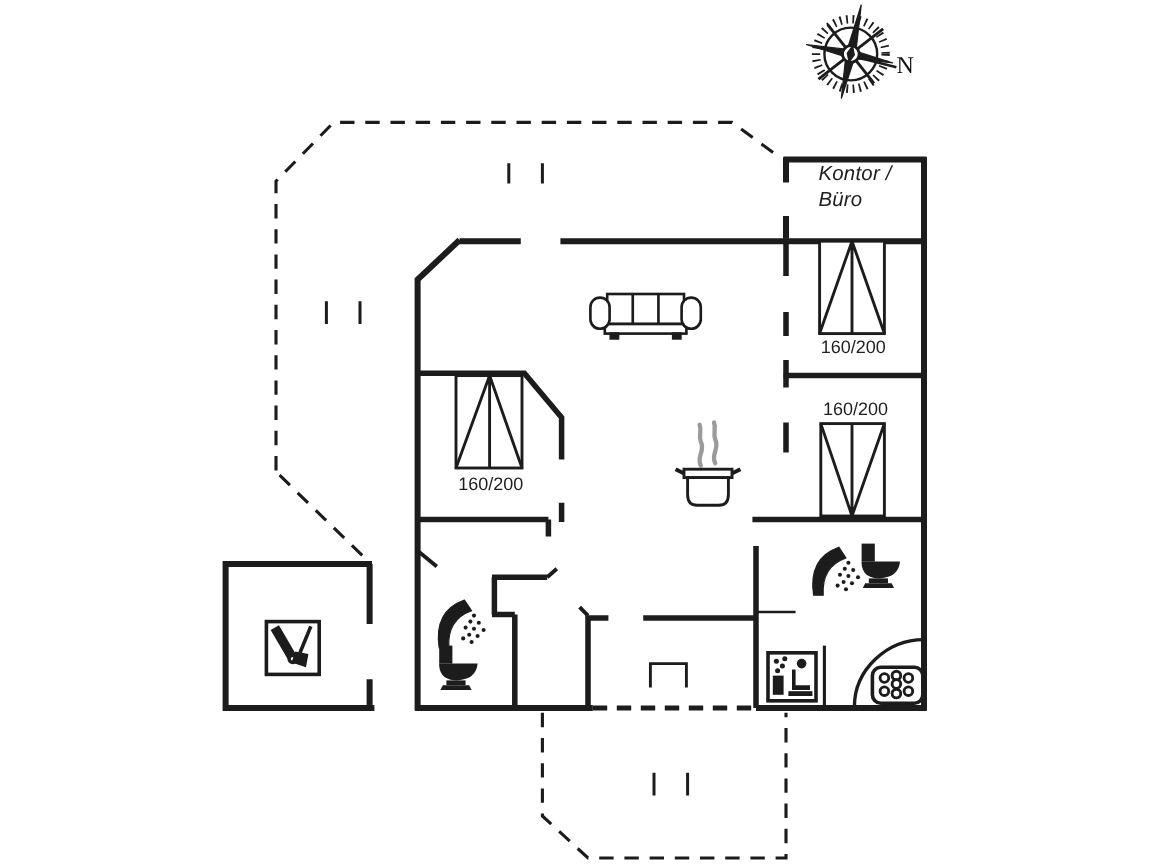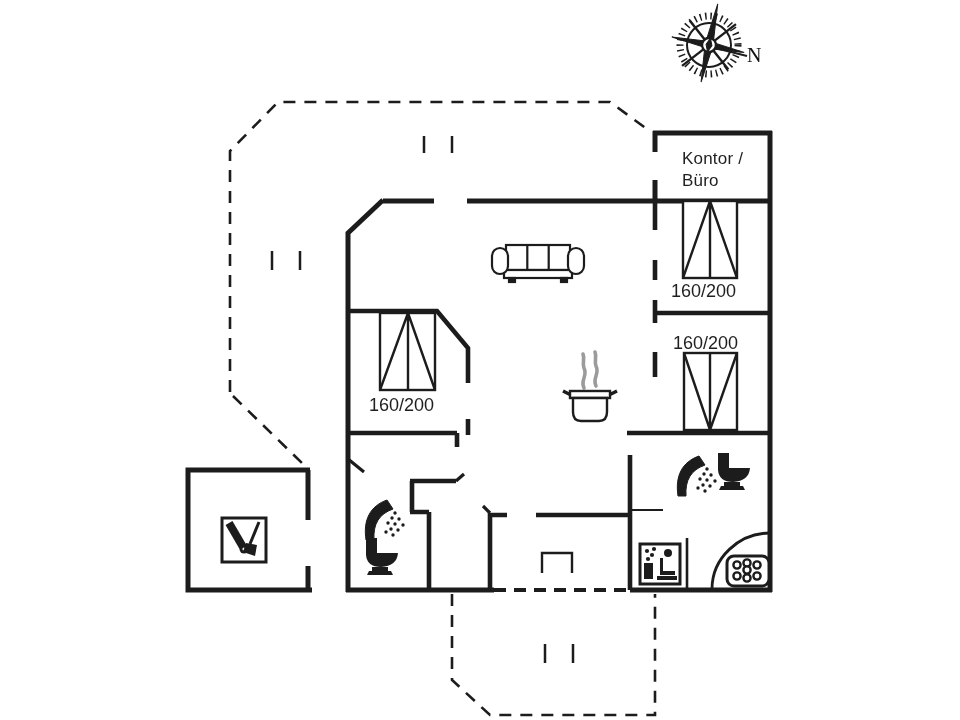--- a/index.html
+++ b/index.html
@@ -2,22 +2,22 @@
 <html><head>
 <meta charset="utf-8">
 <style>
   html,body{margin:0;padding:0;background:#ffffff;}
   #stage{
     position:relative;width:960px;height:720px;background:#ffffff;overflow:hidden;
     font-family:"Liberation Sans", sans-serif;color:#1f1f1f;
   }
   #plan-svg{position:absolute;left:0;top:0;}
   .lbl{position:absolute;color:#1f1f1f;}
-  .room-label{left:682px;top:148px;font-size:17px;line-height:22px;letter-spacing:.2px;}
-  .bed-label{width:80px;text-align:left;font-size:18px;}
+  .room-label{left:682px;top:134px;font-size:17px;line-height:22px;letter-spacing:.2px;font-style:italic;}
+  .bed-label{width:80px;text-align:center;font-size:15px;}
   .bed-label.b1{left:671px;top:281px;}
   .bed-label.b2{left:673px;top:333px;}
   .bed-label.b3{left:369px;top:395px;}
   .north-label{left:747px;top:44px;font-size:20px;font-family:"Liberation Serif", serif;color:#111;}
 </style>
 </head>
 <body>
 
 <div id="stage">
 

